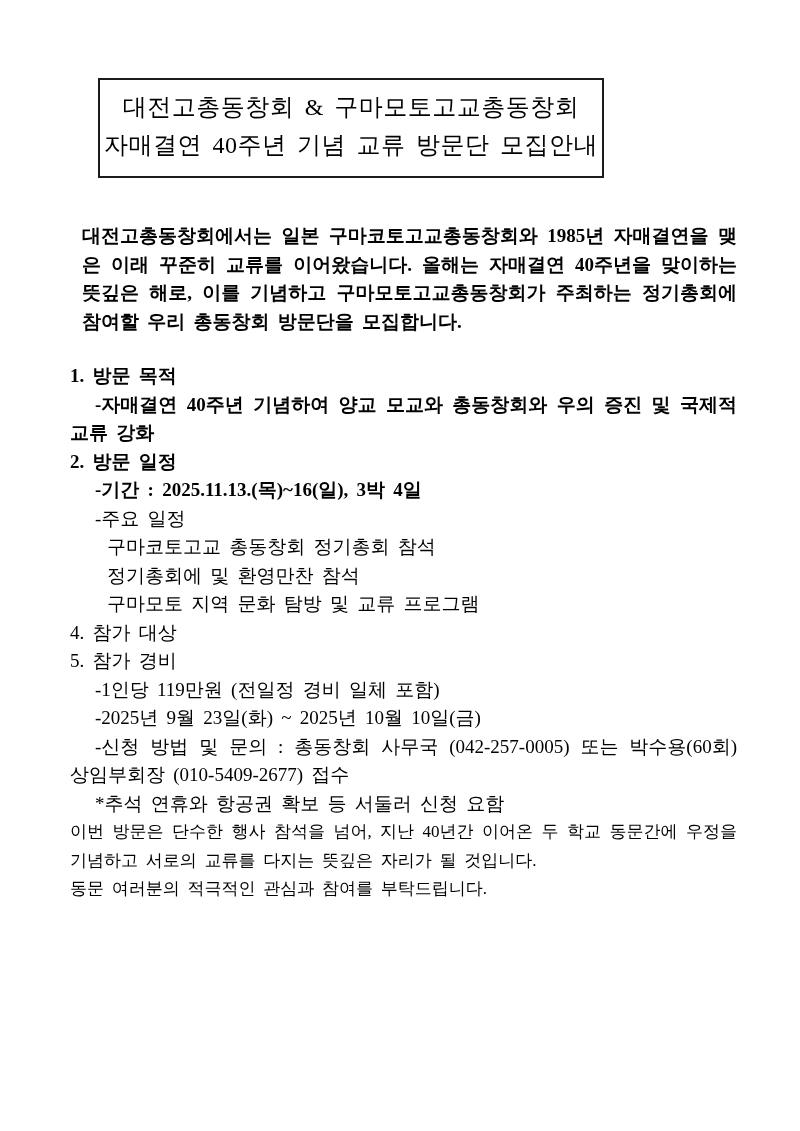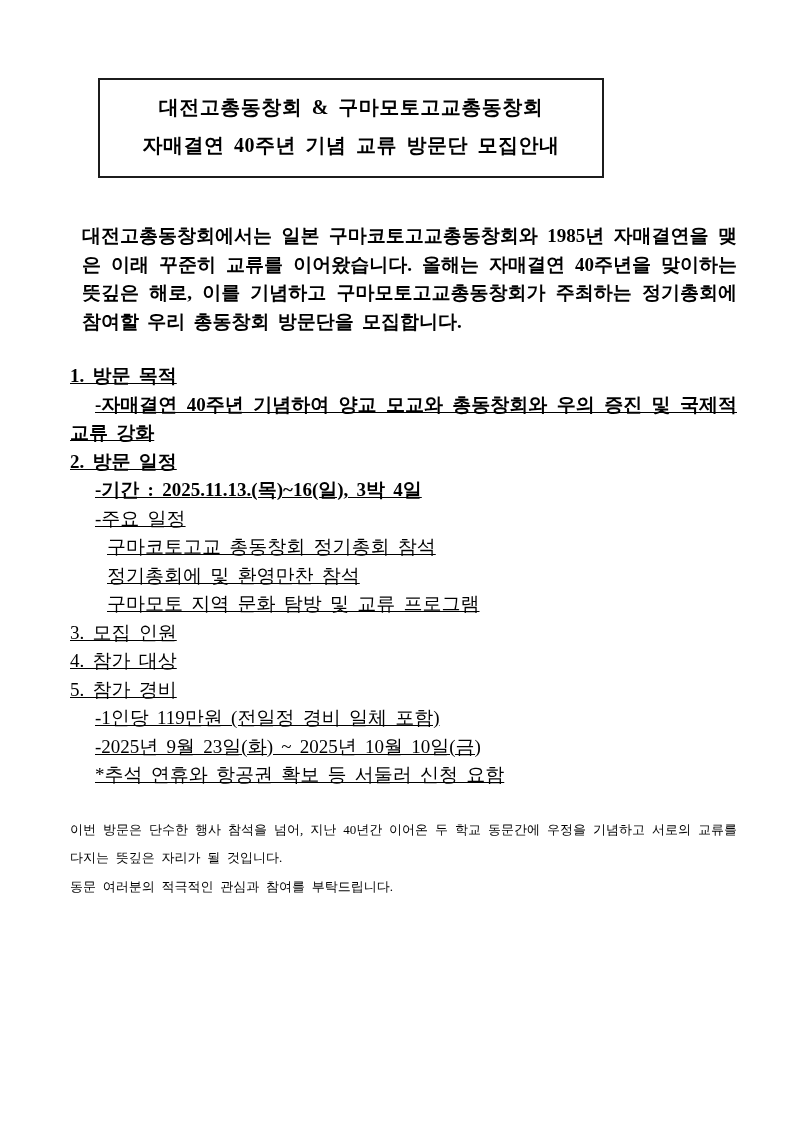--- a/index.html
+++ b/index.html
@@ -18,22 +18,22 @@
   }
   .title-box {
     width: 506px;
     margin-left: 28px;
     border: 2px solid #1c1c1c;
     box-sizing: border-box;
     text-align: center;
     padding: 8px 4px 12px 4px;
   }
   .title-line {
-    font-weight: bold;
-    font-size: 20px;
+    font-weight: normal;
+    font-size: 24px;
     line-height: 38px;
     letter-spacing: 0.5px;
     word-spacing: 4px;
     white-space: nowrap;
   }
   .intro {
     margin-top: 44px;
     font-size: 19px;
     line-height: 28.5px;
     font-weight: bold;
@@ -42,28 +42,26 @@
     margin-left: 12px;
   }
   .list {
     margin-top: 26px;
     font-size: 19px;
     line-height: 28.5px;
   }
   .line {
     text-align: justify;
     word-spacing: 3.5px;
-    text-decoration: underline;
   }
   .bold { font-weight: bold; }
   .ind1 { text-indent: 25px; }
   .ind2 { text-indent: 37px; }
   .closing {
-    margin-top: 26px;
-    font-size: 13px;
+    font-size: 17px;
     line-height: 28.5px;
   }
   .closing p {
     margin: 0;
     text-align: justify;
     word-spacing: 3.5px;
   }
 </style>
 </head>
 <body>
@@ -82,28 +80,28 @@
     <div class="line bold">1. 방문 목적</div>
     <div class="line bold ind1">-자매결연 40주년 기념하여 양교 모교와 총동창회와 우의 증진 및 국제적 교류 강화</div>
 
     <div class="line bold">2. 방문 일정</div>
     <div class="line bold ind1">-기간 : 2025.11.13.(목)~16(일), 3박 4일</div>
     <div class="line ind1">-주요 일정</div>
     <div class="line ind2">구마코토고교 총동창회 정기총회 참석</div>
     <div class="line ind2">정기총회에 및 환영만찬 참석</div>
     <div class="line ind2">구마모토 지역 문화 탐방 및 교류 프로그램</div>
 
-    <div class="line">3. 모집 인원</div>
 
     <div class="line">4. 참가 대상</div>
 
     <div class="line">5. 참가 경비</div>
     <div class="line ind1">-1인당 119만원 (전일정 경비 일체 포함)</div>
 
     <div class="line ind1">-2025년 9월 23일(화) ~ 2025년 10월 10일(금)</div>
+    <div class="line ind1">-신청 방법 및 문의 : 총동창회 사무국 (042-257-0005) 또는 박수용(60회) 상임부회장 (010-5409-2677) 접수</div>
     <div class="line ind1">*추석 연휴와 항공권 확보 등 서둘러 신청 요함</div>
 
   </div>
 
   <div class="closing">
     <p>이번 방문은 단수한 행사 참석을 넘어, 지난 40년간 이어온 두 학교 동문간에 우정을 기념하고 서로의 교류를 다지는 뜻깊은 자리가 될 것입니다.</p>
     <p>동문 여러분의 적극적인 관심과 참여를 부탁드립니다.</p>
   </div>
 
 </div>

